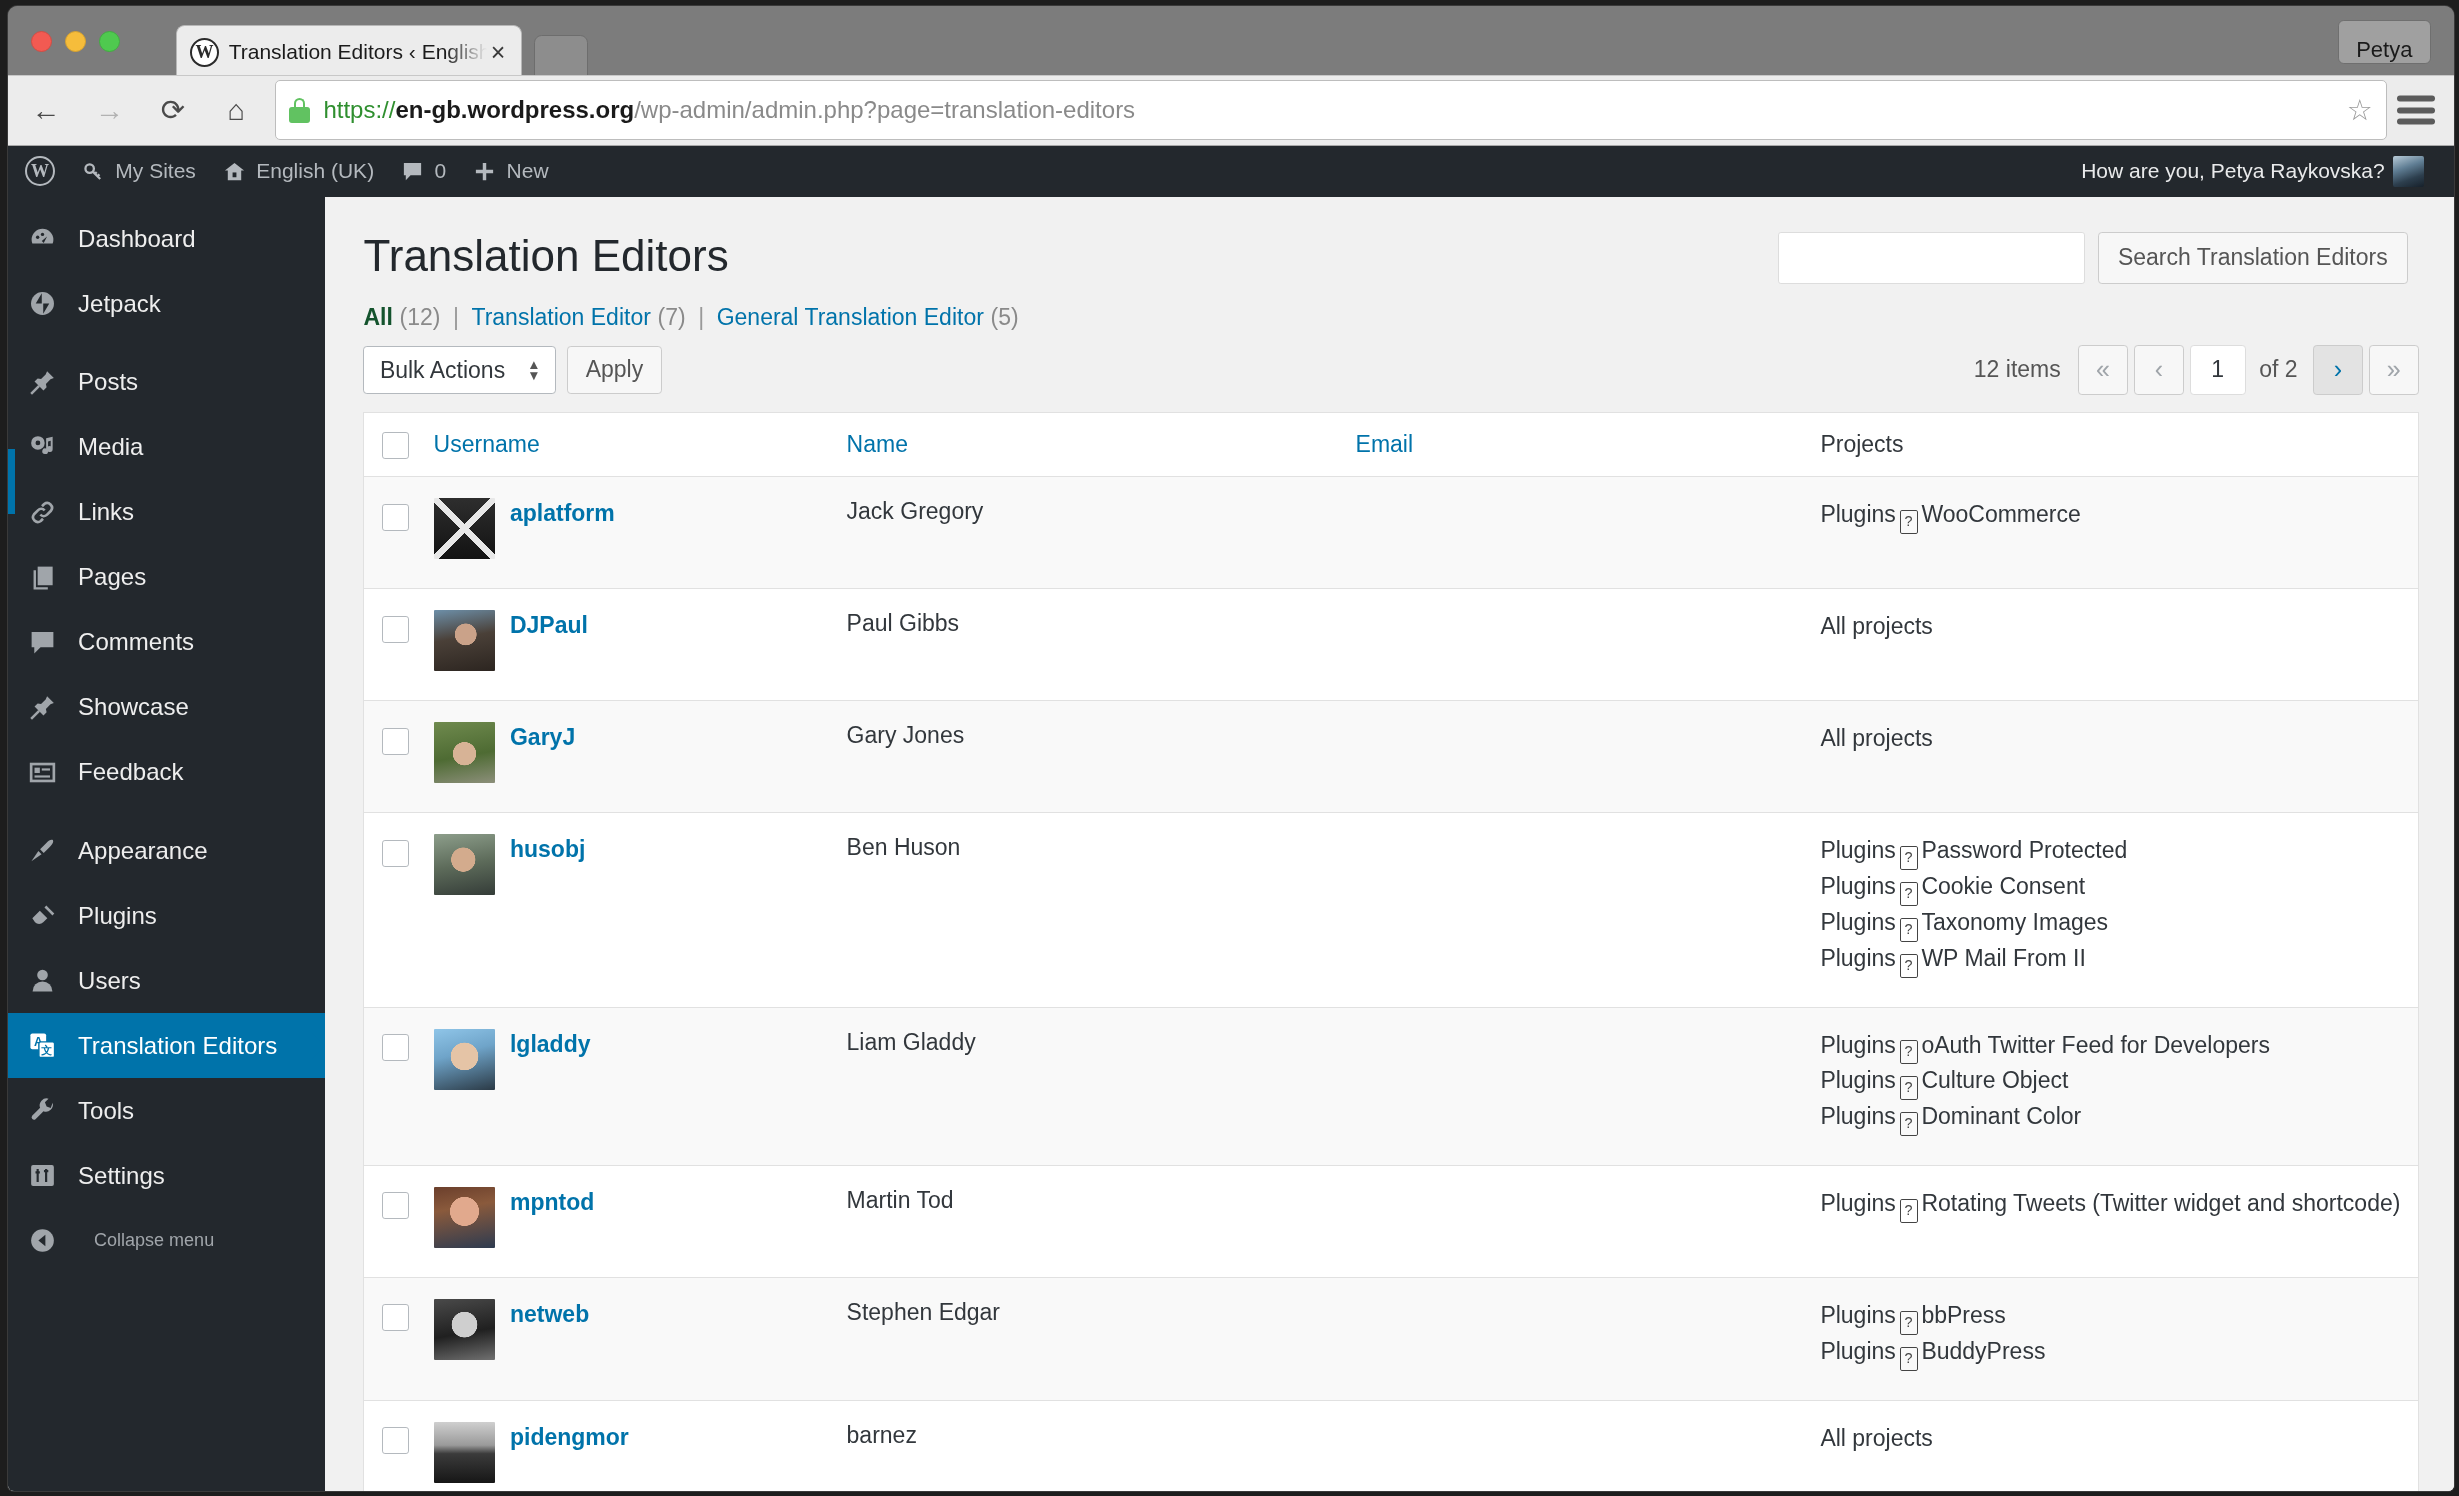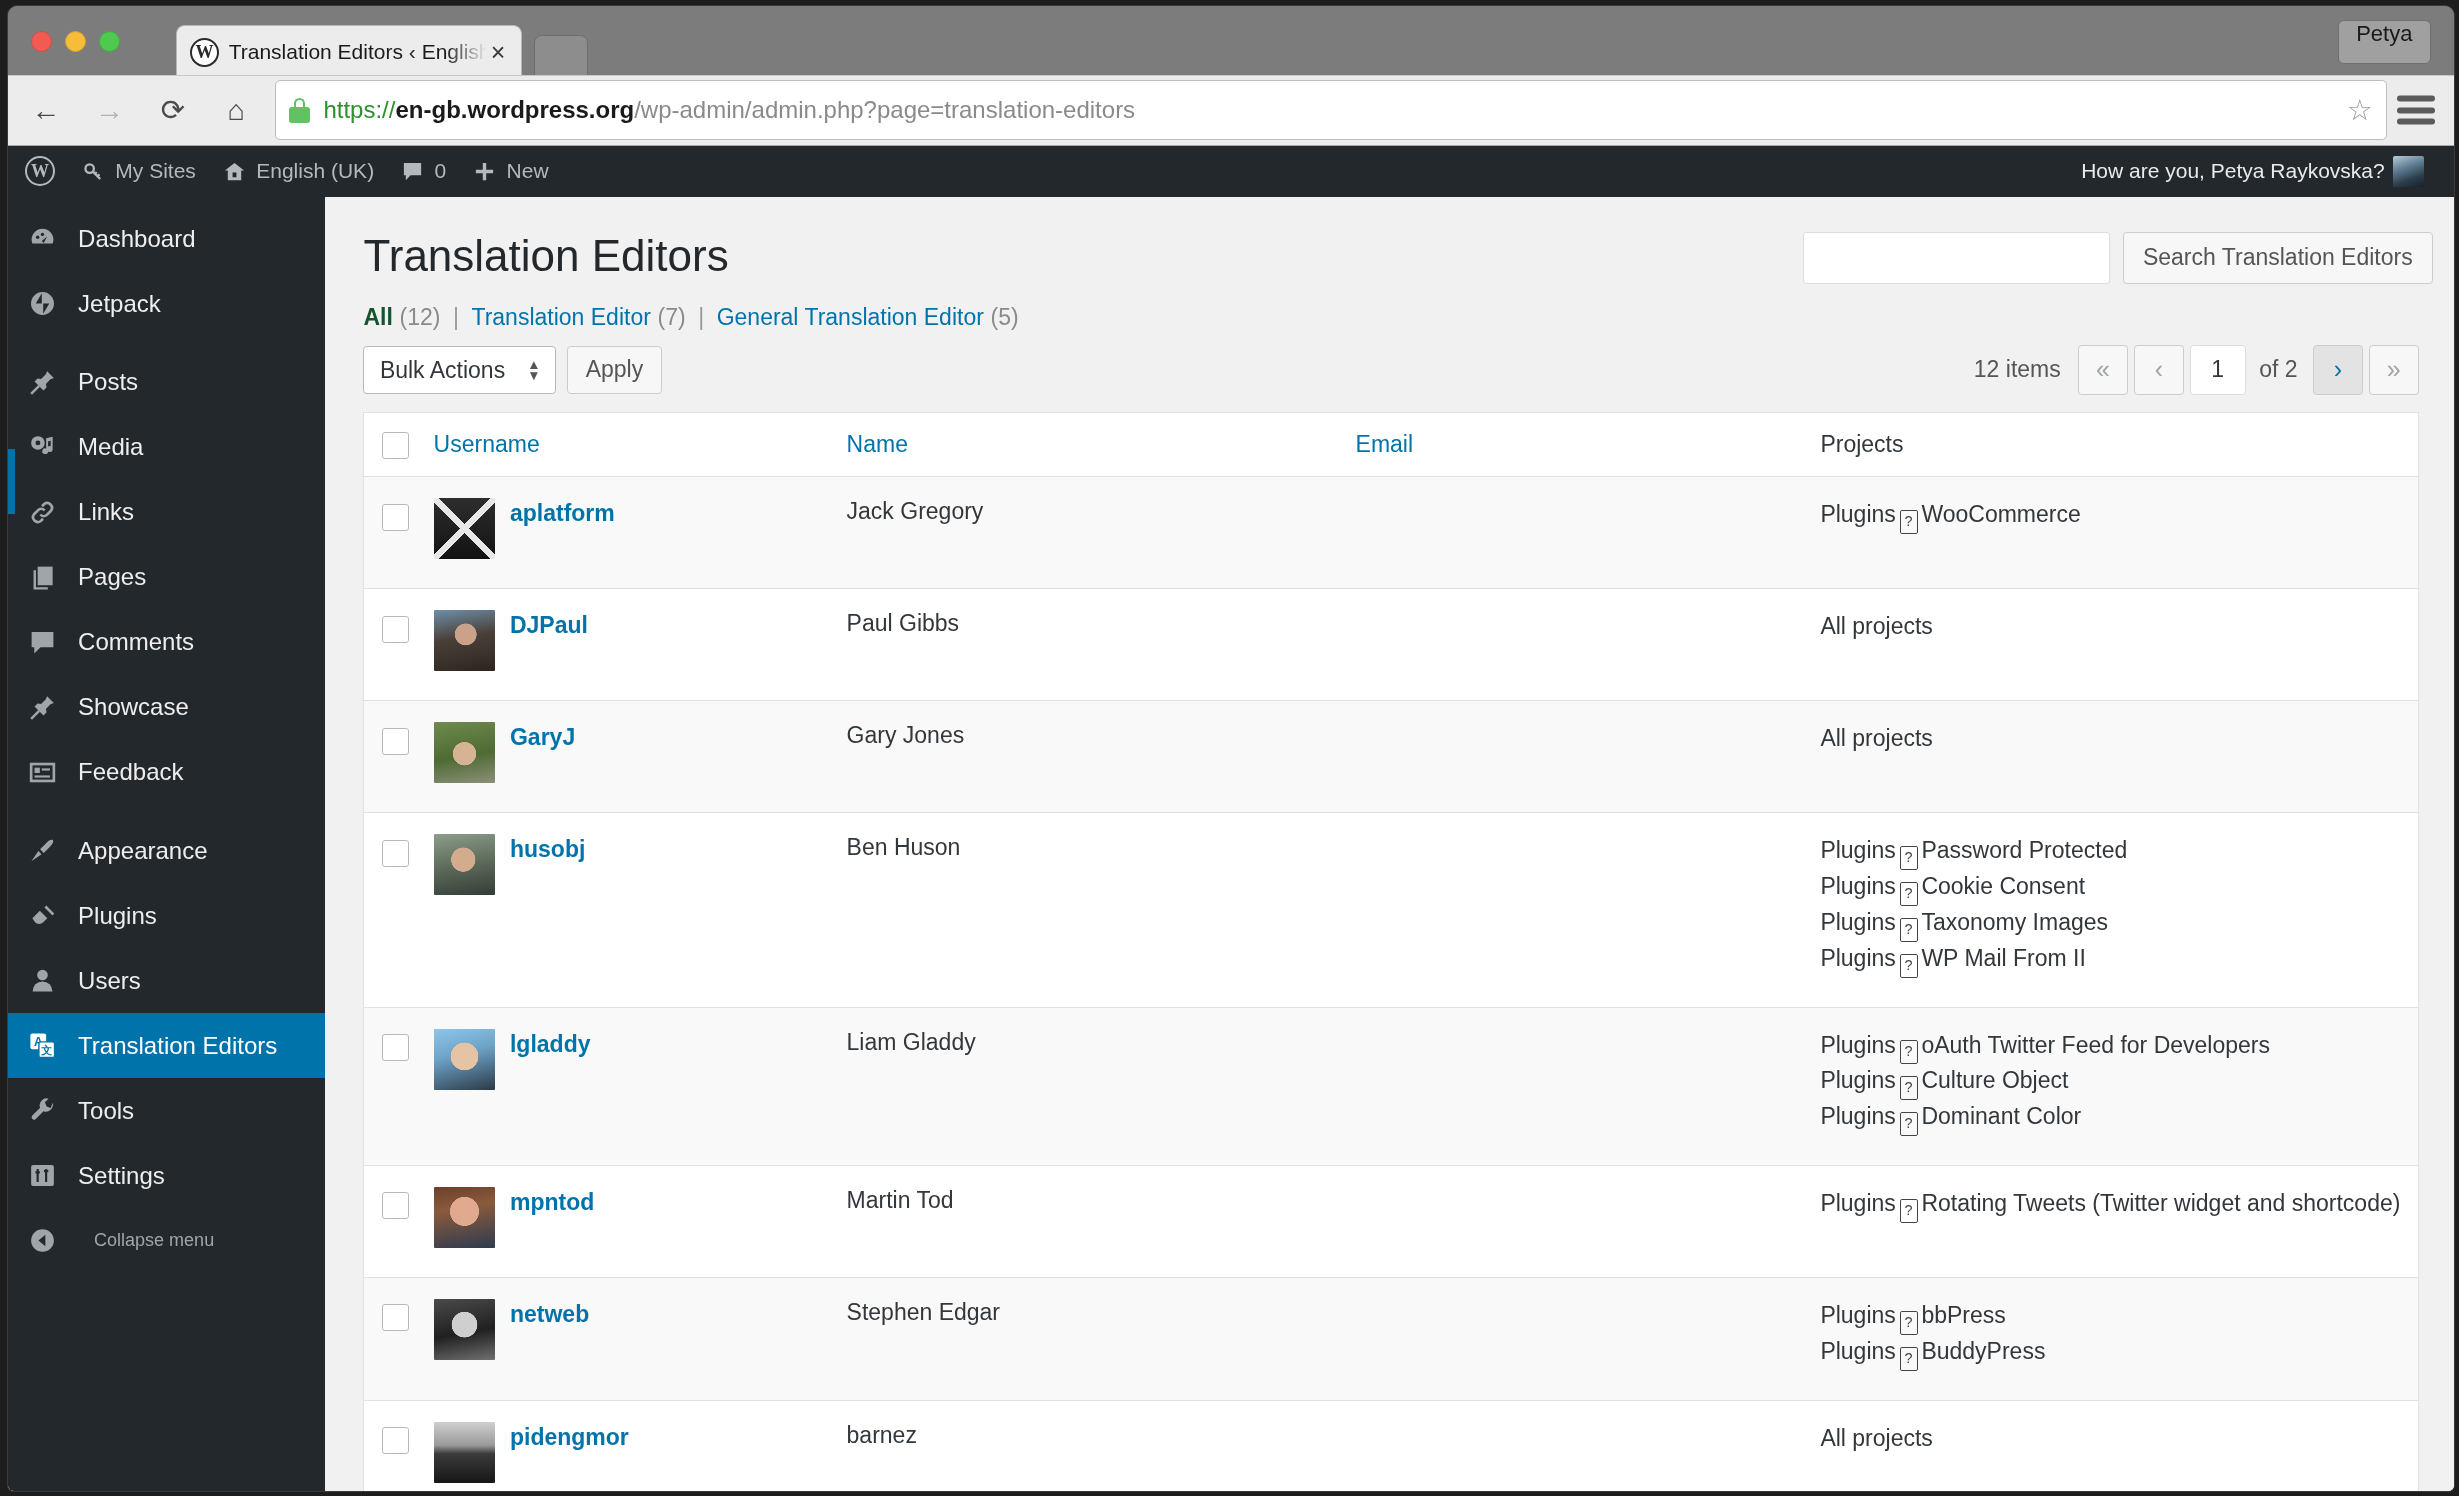--- a/index.html
+++ b/index.html
@@ -85,21 +85,21 @@
     border-radius: 7.7px 7.7px 0 0;
   }
   .petya-btn {
     position: absolute;
     right: 23px; top: 14.4px;
     height: 44px;
     padding: 0 17.3px;
     background: #a0a0a0;
     border: 1px solid #6f6f6f;
     border-radius: 5.8px;
-    display: flex; align-items: flex-start;
+    display: flex; align-items: flex-end;
     font-size: 22px; color: #1a1a1a;
     cursor: pointer;
   }
 
   
   .urlbar {
     position: relative;
     height: 71px;
     background: #ececec;
     border-top: 1px solid #c8c8c8;
@@ -358,21 +358,21 @@
     color: #32373c;
     background: #fff;
     border: 1px solid #ddd;
     border-radius: 3.8px;
   }
   .pg-total { margin: 0 9.6px 0 7.7px; color: #555; }
 
   
   .searchbox {
     position: absolute;
-    right: 21px; top: 35px;
+    right: 46px; top: 35px;
     display: flex; align-items: center; gap: 13px;
   }
   .search-input {
     width: 307px; height: 52px;
     background: #fff;
     border: 1px solid #ddd;
     border-radius: 2.9px;
     padding: 0 11.5px;
     font-size: 23px;
     font-family: "Liberation Sans", sans-serif;

